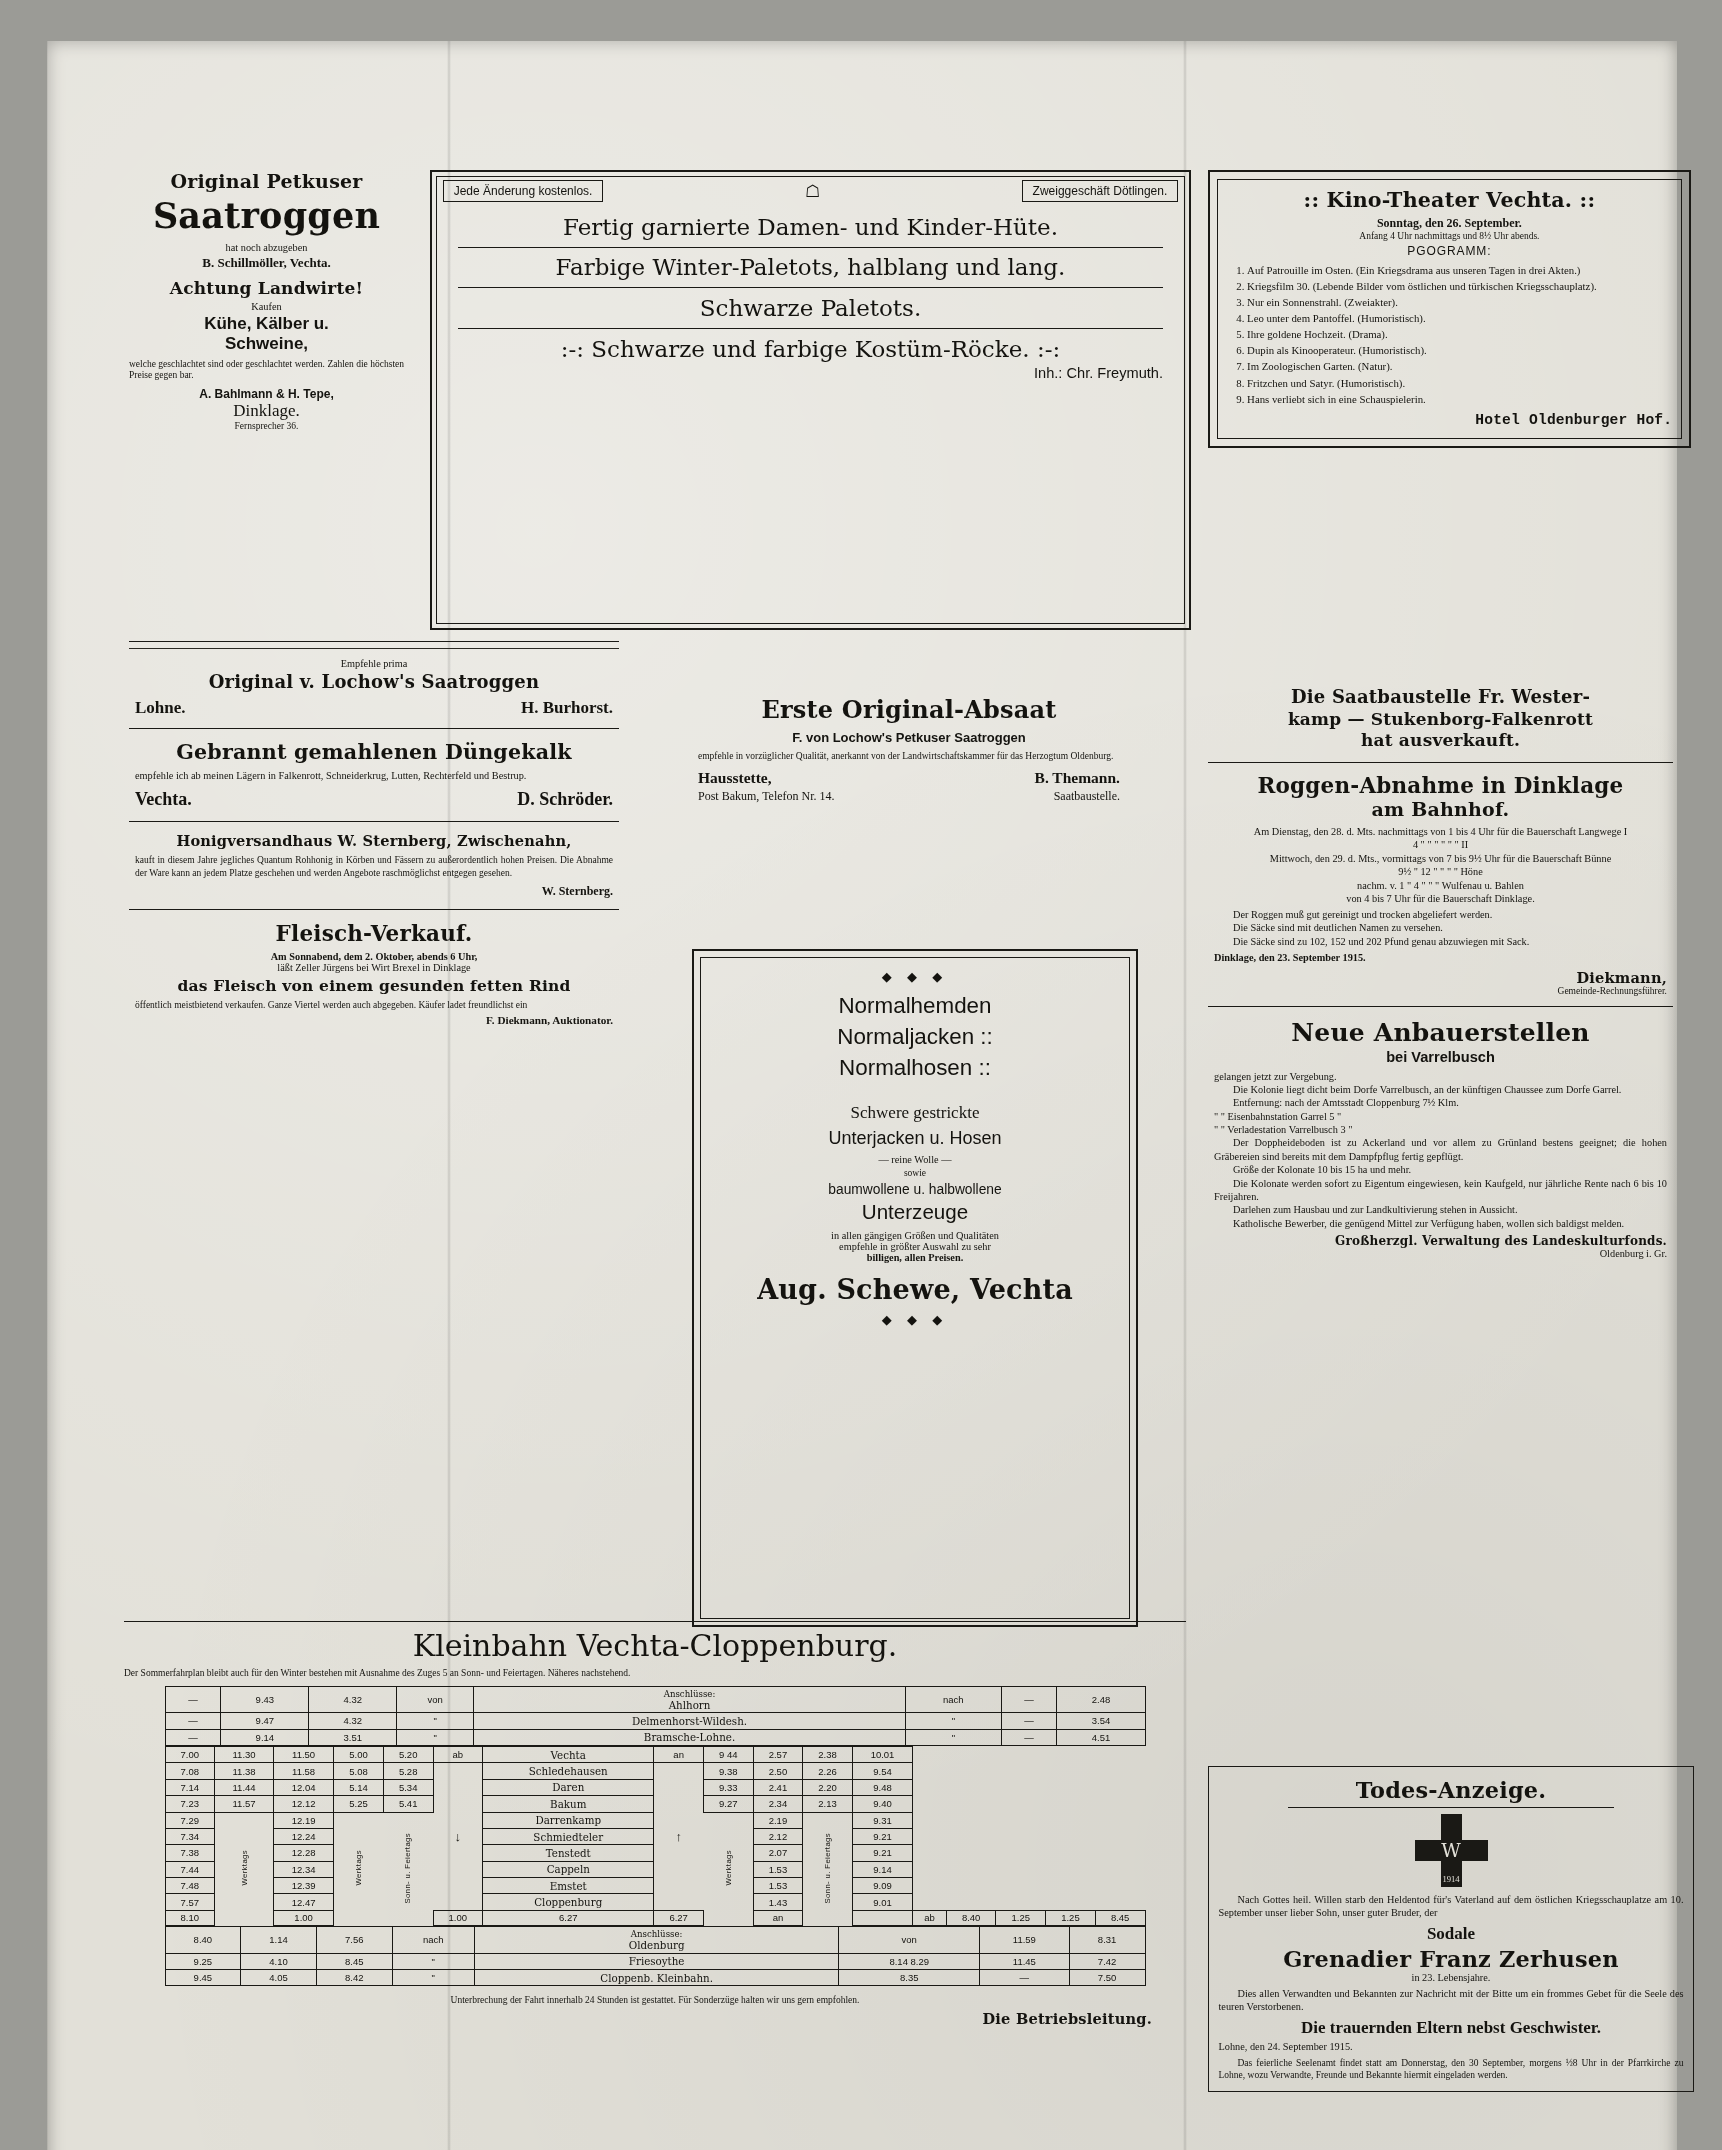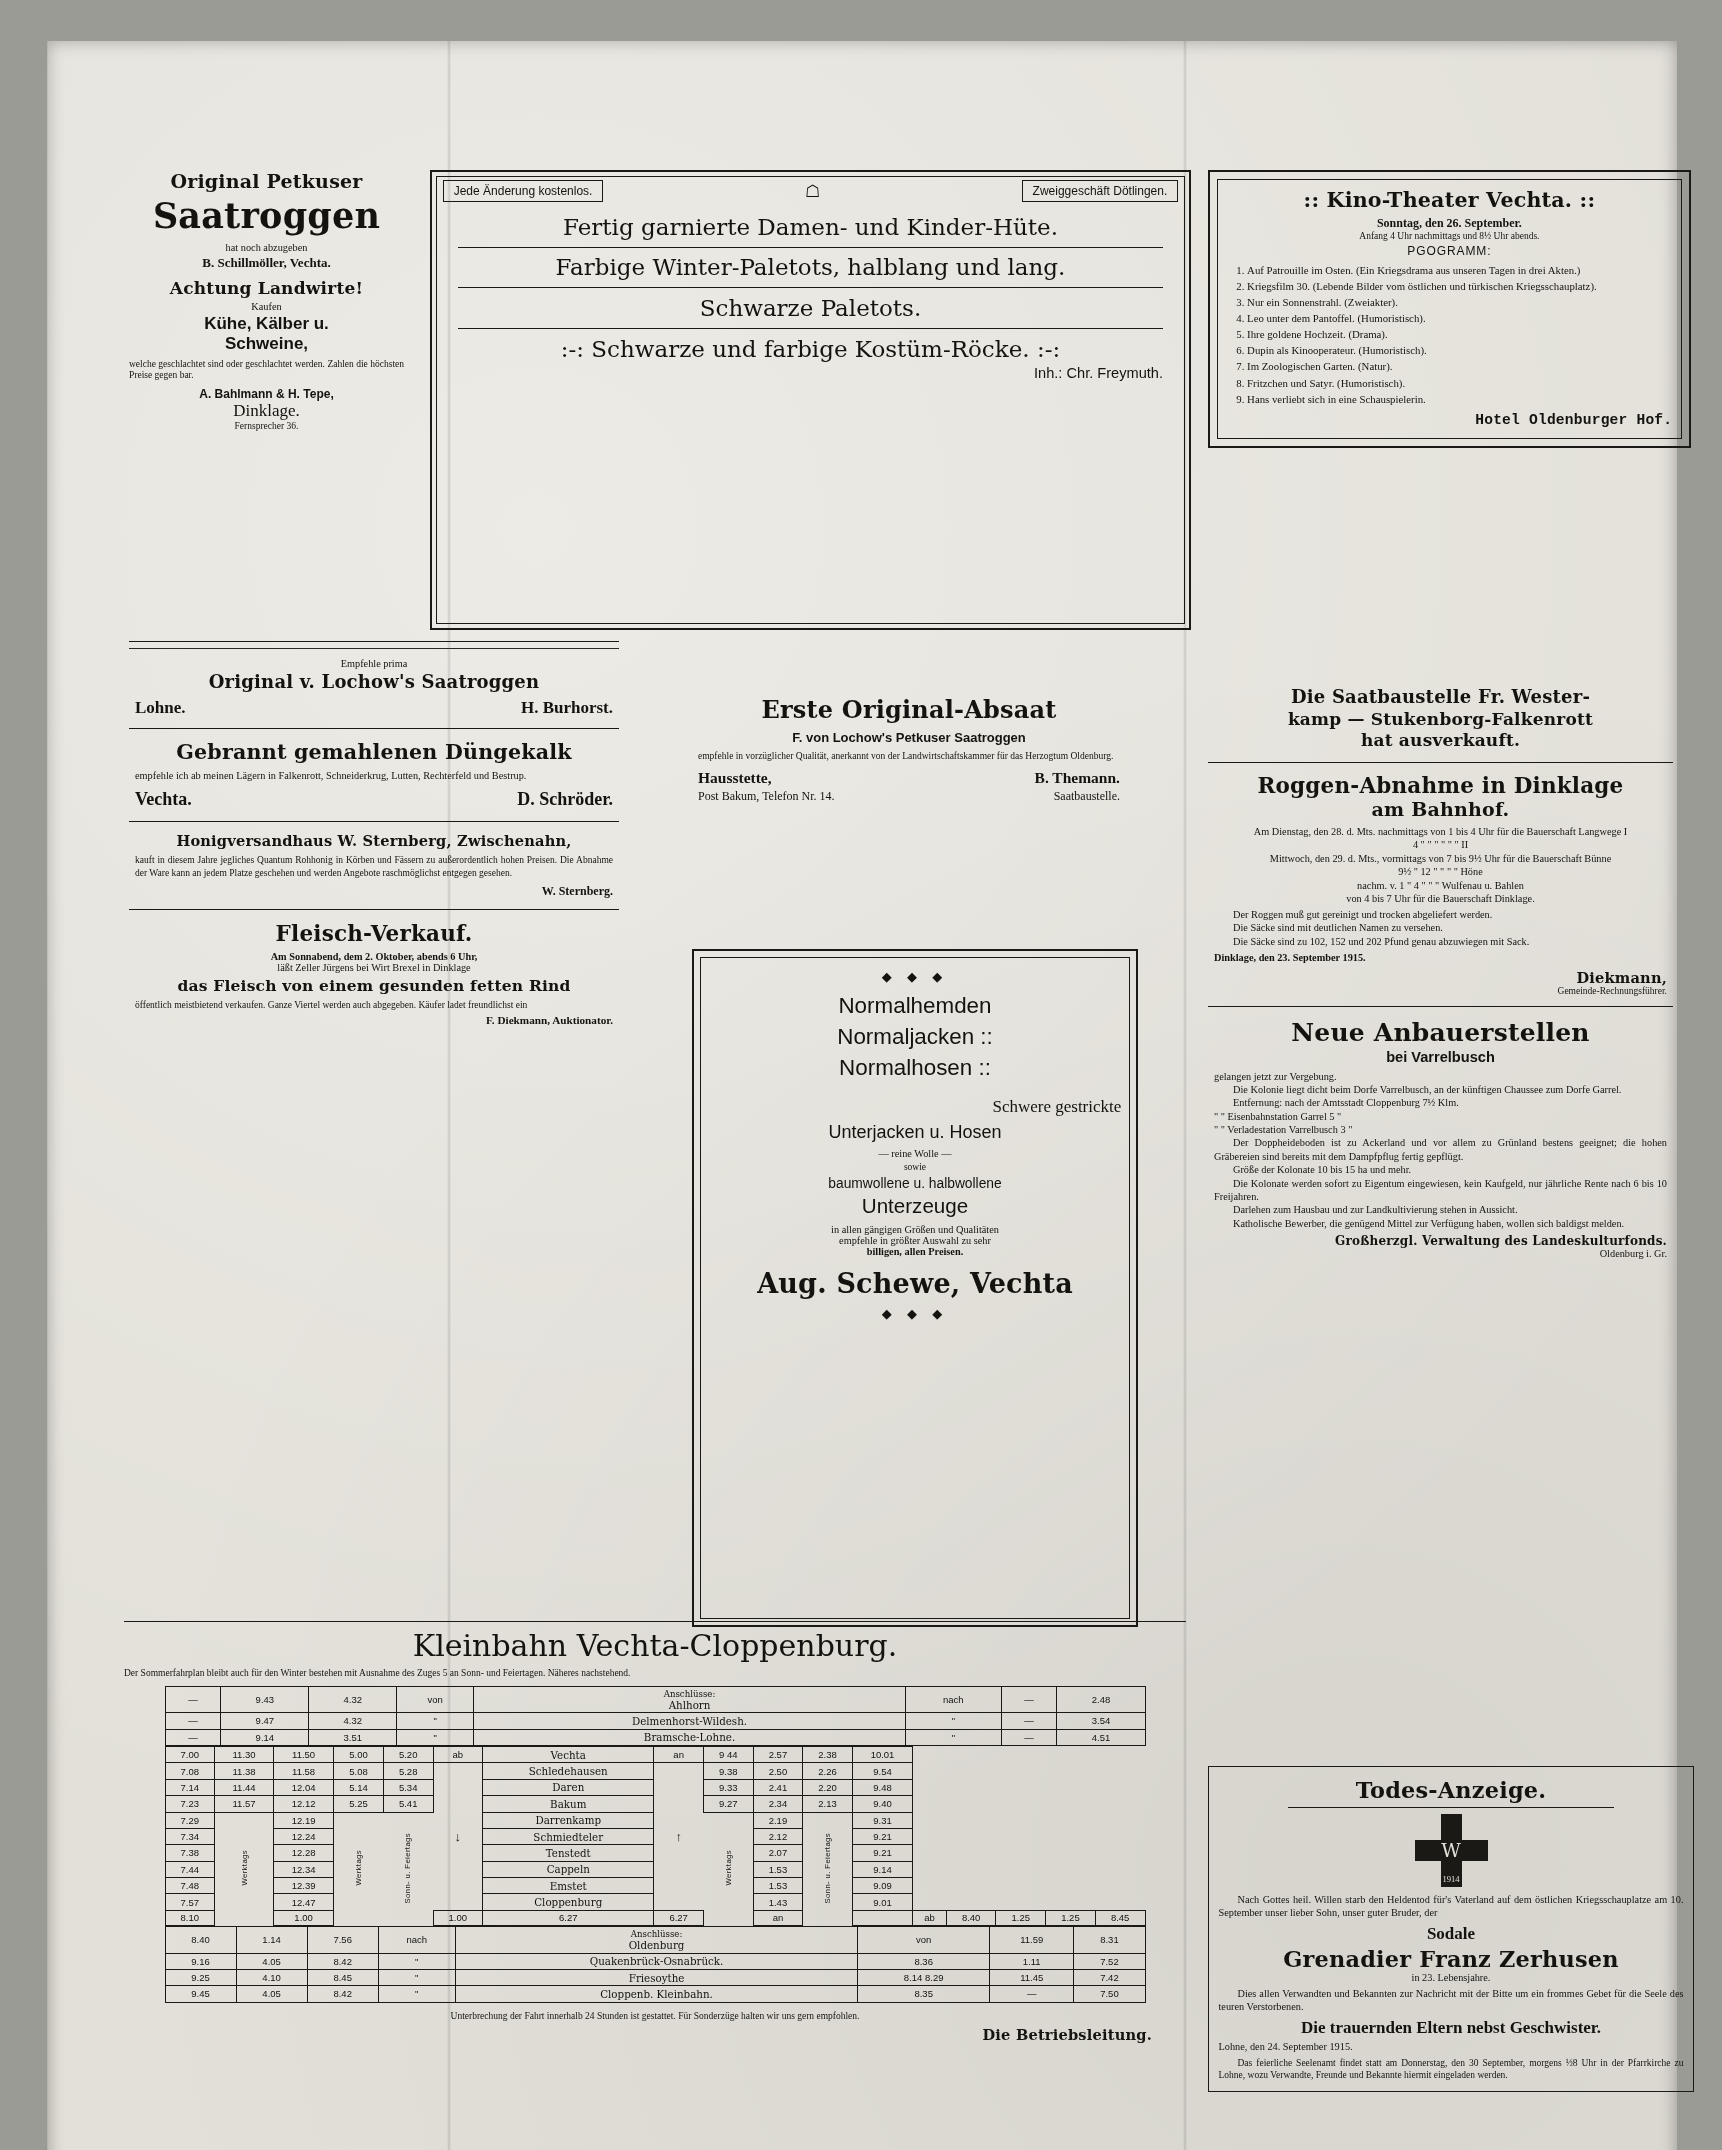--- a/index.html
+++ b/index.html
@@ -238,21 +238,21 @@
       </div>
     </div>
   </div>
 
   <div class="schewe">
     <div class="schewe-in">
       <div class="orn">◆&nbsp;◆&nbsp;◆</div>
       <div class="sans" style="font-size:22.4px;margin-top:7.7px;">Normalhemden</div>
       <div class="sans" style="font-size:22.4px;margin-top:5.2px;">Normaljacken ::</div>
       <div class="sans" style="font-size:22.4px;margin-top:5.2px;">Normalhosen ::</div>
-      <div class="t26" style="margin-top:16px;text-align:right;">Schwere gestrickte</div>
+      <div class="t26" style="margin-top:22px;">Schwere gestrickte</div>
       <div class="sans" style="font-size:18px;margin-top:4.3px;">Unterjacken u. Hosen</div>
       <div class="t24" style="margin-top:5.2px;">— reine Wolle —</div>
       <div class="t22" style="margin-top:3.4px;">sowie</div>
       <div class="sans" style="font-size:13.8px;margin-top:4.3px;">baumwollene u. halbwollene</div>
       <div class="sans" style="font-size:20.6px;margin-top:2.6px;">Unterzeuge</div>
       <div class="t24" style="margin-top:6px;">in allen gängigen Größen und Qualitäten</div>
       <div class="t24">empfehle in größter Auswahl zu sehr</div>
       <div class="t24" style="font-weight:bold;">billigen, allen Preisen.</div>
       <div class="fr" style="font-size:27px;margin-top:11.2px;">Aug. Schewe, Vechta</div>
       <div class="orn" style="margin-top:6.9px;">◆&nbsp;◆&nbsp;◆</div>
@@ -496,30 +496,20 @@
           <td>nach</td>
           <td class="stations">
             <div class="t20">Anschlüsse:</div>
             <div>Oldenburg</div>
           </td>
           <td>von</td>
           <td>11.59</td>
           <td>8.31</td>
         </tr>
         <tr>
-          <td>9.16</td>
-          <td>4.05</td>
-          <td>8.42</td>
-          <td>"</td>
-          <td class="stations">Quakenbrück-Osnabrück.</td>
-          <td>8.36</td>
-          <td>1.11</td>
-          <td>7.52</td>
-        </tr>
-        <tr>
           <td>9.25</td>
           <td>4.10</td>
           <td>8.45</td>
           <td>"</td>
           <td class="stations">Friesoythe</td>
           <td>8.14 8.29</td>
           <td>11.45</td>
           <td>7.42</td>
         </tr>
         <tr>

